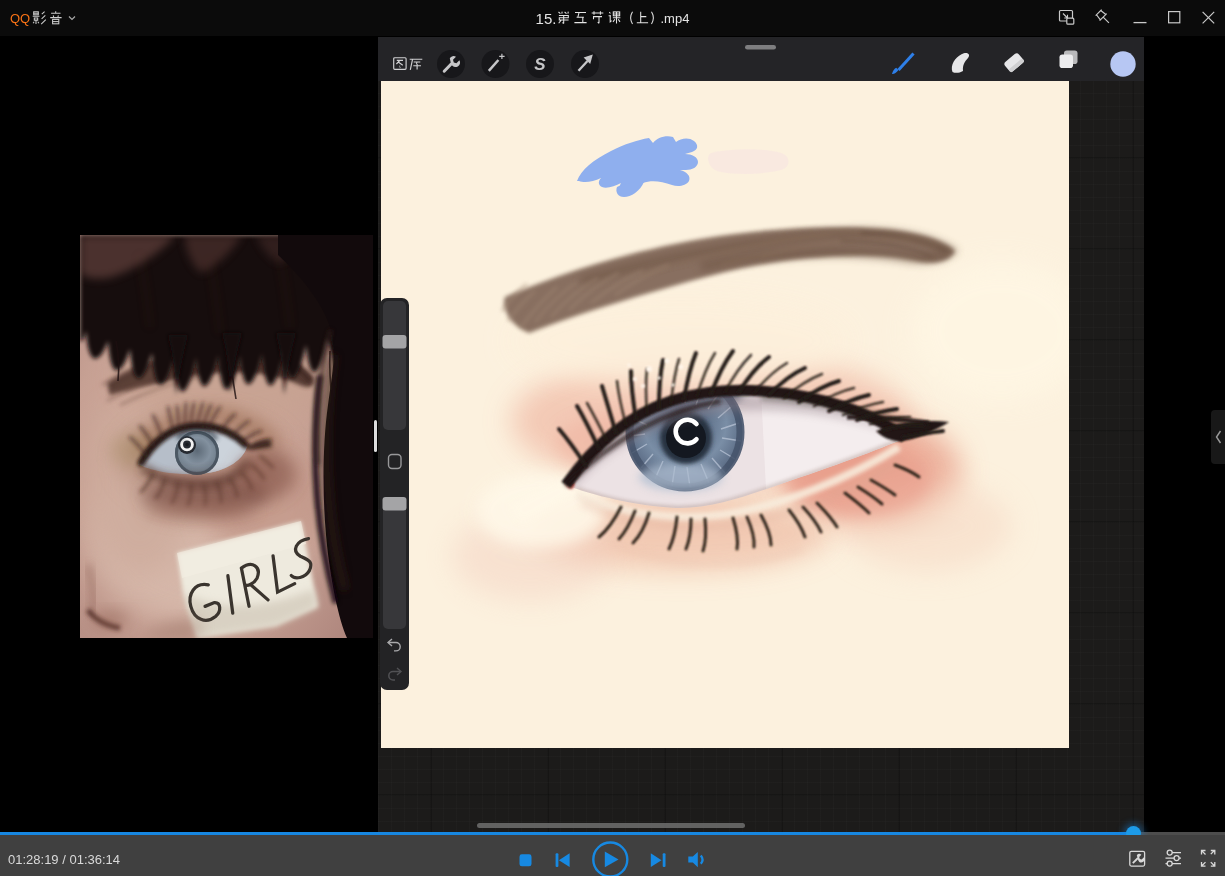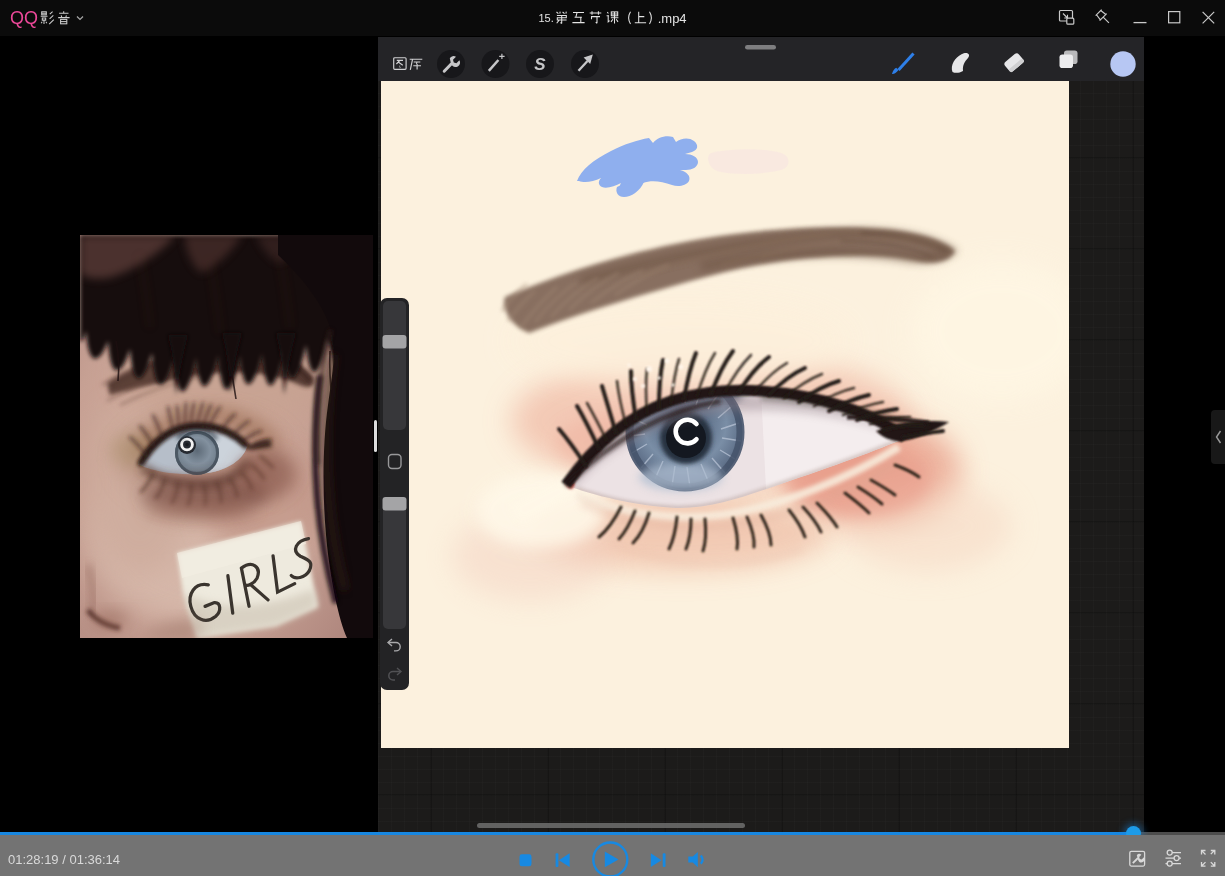--- a/index.html
+++ b/index.html
@@ -24,21 +24,21 @@
   #photo svg{filter:blur(0.5px);}
   #sidebar{left:380px;top:262px;width:29px;height:392px;background:#232325;border-radius:7px;}
   #sliver{left:374px;top:384px;width:3px;height:32px;background:#dcdcdc;border-radius:2px;}
   #hscroll{left:477px;top:787px;width:268px;height:5px;background:#6e6e6e;border-radius:3px;opacity:.85;}
   #righttab{left:1211px;top:374px;width:14px;height:54px;background:#181818;border-radius:4px 0 0 4px;}
   
   #prog-track{left:0;top:832px;width:1225px;height:3px;background:#4d4d4d;}
   #prog-fill{left:0;top:832px;width:1133px;height:3px;background:#1787e1;}
   #prog-knob{left:1126px;top:826px;width:15px;height:15px;border-radius:50%;background:#1d9be8;box-shadow:0 0 7px 3px rgba(29,140,230,.4);}
   
-  #bottombar{left:0;top:835px;width:1225px;height:41px;background:#737373;}
+  #bottombar{left:0;top:835px;width:1225px;height:41px;background:#404040;}
   #time{left:8px;top:17px;color:#d9d9d9;font-size:13px;}
 </style>
 </head>
 <body>
 <div id="app">
   <div id="video" class="abs">
     <div id="texture" class="abs">
         <div id="texgrid" class="abs"></div>
       </div>
     <div id="canvas" class="abs">
@@ -445,42 +445,42 @@
     <div id="hscroll" class="abs"></div>
     <div id="righttab" class="abs">
         <svg width="14" height="54">
           <path d="M9.5 21 L5.5 27 L9.5 33" stroke="#9a9a9a" stroke-width="1.4" fill="none"></path>
         </svg>
       </div>
   </div>
   <div id="titlebar" class="abs">
 
     <div class="abs" style="left:10px;top:0;height:36px;display:flex;align-items:center;">
-      <span style="color:#ec4899;font-size:18px;">QQ</span>
+      <span style="color:#f97316;font-size:13px;">QQ</span>
       <svg width="31" height="15" viewBox="0 0 31 15" style="margin-left:2px;">
         <g stroke="#cdcdcd" stroke-width="1.05" fill="none">
 
           <rect x="1.7" y="0.8" width="4.6" height="3.0"></rect>
           <path d="M1.7 2.3 H6.3 M0.7 5.3 H7.5 M2.3 6.9 h3.4 v2.2 h-3.4 z M4 9.1 V13 M2.2 10.8 L1.1 12.2 M5.8 10.8 L6.9 12.2"></path>
           <path d="M12.6 0.6 L9.8 3.2 M13.3 4.4 L9.6 7.9 M13.8 8.7 L9.2 13.2"></path>
 
           <g transform="translate(17.5,0)">
             <path d="M6.2 0.2 V2.1 M1.6 2.3 H11 M3.7 4.3 L4.2 6.1 M8.9 4.3 L8.4 6.1 M0.7 6.6 H12.1"></path>
             <rect x="3.1" y="8.4" width="6.2" height="4.4"></rect>
             <path d="M3.1 10.6 H9.3"></path>
           </g>
         </g>
       </svg>
       <svg width="10" height="8" viewBox="0 0 10 8" style="margin-left:4px;">
           <path d="M2 2.5 L5 5.5 L8 2.5" stroke="#a8a8a8" stroke-width="1.2" fill="none"></path>
         </svg>
     </div>
 
     <div class="abs" style="left:0;top:0;width:1225px;height:36px;display:flex;align-items:center;justify-content:center;">
-      <span style="color:#e4e4e4;font-size:11px;">15.</span>
+      <span style="color:#e4e4e4;font-size:15px;">15.</span>
       <svg width="66" height="14" viewBox="0 0 66 14" style="margin:0 1px;">
         <g stroke="#e4e4e4" stroke-width="1.05" fill="none">
 
           <path d="M1.5 1 L3.4 2.6 M5.2 0.6 L4.8 2.6 M7.6 1 L9.5 2.6 M11.3 0.6 L10.9 2.6 M1.9 4.5 H11.3 V6.7 H2.3 V8.9 H11.6 M6.7 4.5 V12.6 M6.7 12.6 L5.5 11.5 M4.3 8.9 L1.7 12.2"></path>
 
           <g transform="translate(17,0)">
             <path d="M1 1.4 H12 M5.1 1.4 L3.8 6.3 M2.6 6.3 H9.9 M8.8 6.3 V11.6 M0.4 11.6 H12.6"></path>
           </g>
 
           <g transform="translate(34,0)">

